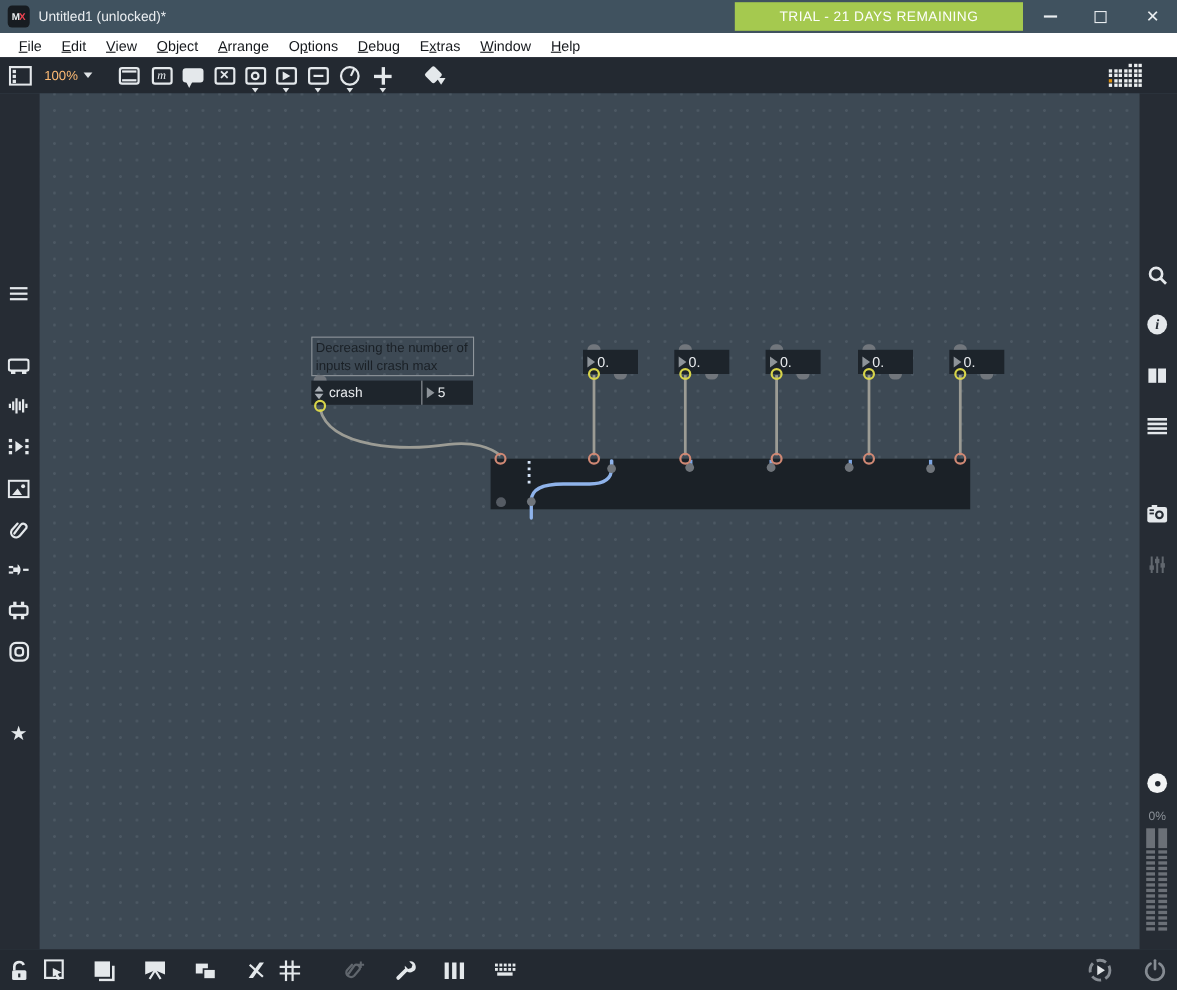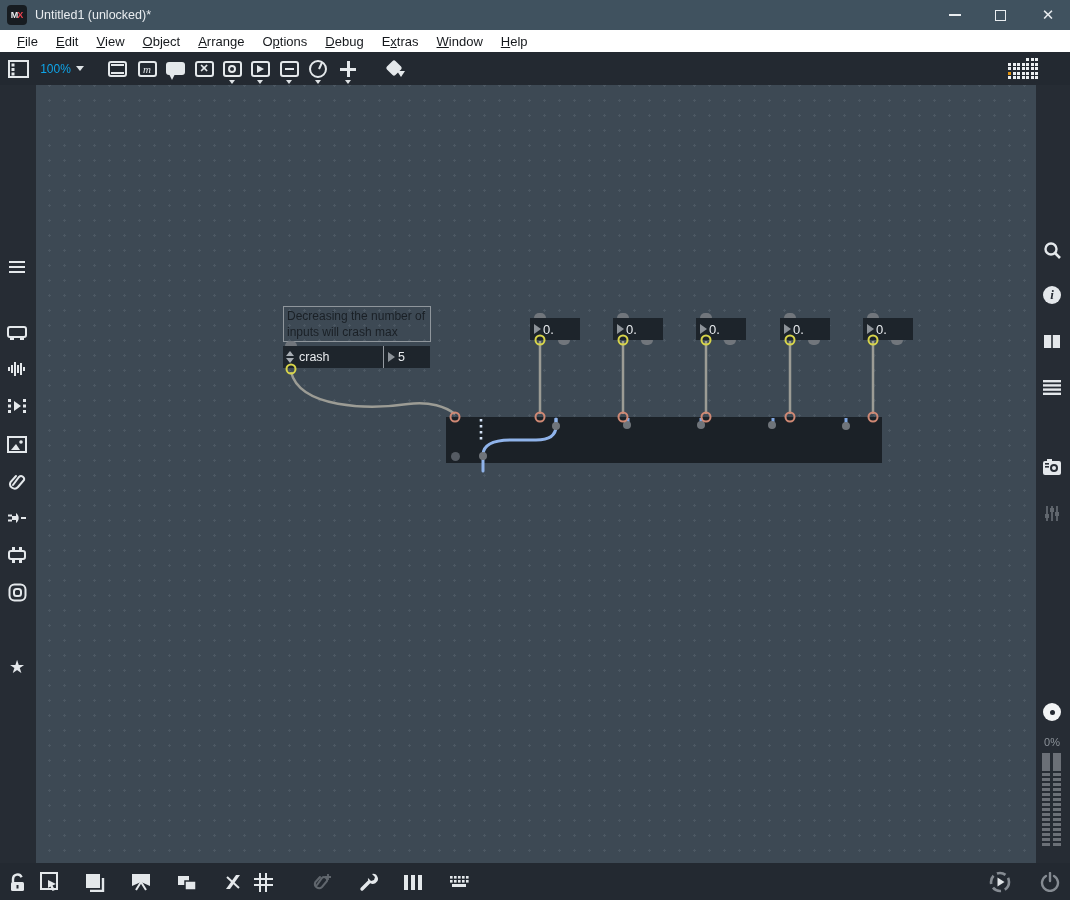--- a/index.html
+++ b/index.html
@@ -18,21 +18,21 @@
   .wb-max i { display:block; width:11px; height:11px; border:1.6px solid #e9edf0; }
 
   
   .menubar { position:absolute; left:0; top:30px; width:1070px; height:22px; background:#ffffff; display:flex; align-items:center; padding-left:8px; }
   .menu-item { color:#16191d; font-size:13px; padding:0 9px; height:22px; display:flex; align-items:center; }
   .menu-item u { text-decoration:underline; }
 
   
   .toolbar { position:absolute; left:0; top:52px; width:1070px; height:33px; background:#232931; }
   .tool { position:absolute; top:0; height:33px; display:flex; align-items:center; justify-content:center; }
-  .zoom-select { color:#0ea5e9; font-size:12px; display:flex; align-items:center; gap:5px; }
+  .zoom-select { color:#fdba74; font-size:12px; display:flex; align-items:center; gap:5px; }
   .caret-down { width:0; height:0; border-left:4px solid transparent; border-right:4px solid transparent; border-top:5px solid #dfe3e6; }
   .sub-caret { position:absolute; bottom:1px; left:50%; transform:translateX(-50%); width:0; height:0; border-left:3.5px solid transparent; border-right:3.5px solid transparent; border-top:4px solid #dfe3e6; }
   .box-ic { width:19px; height:16px; border:2px solid #e4e8eb; border-radius:3px; position:relative; }
   .obj-ic::before, .obj-ic::after { content:""; position:absolute; left:1px; right:1px; height:2px; background:#e4e8eb; }
   .obj-ic::before { top:1px; } .obj-ic::after { bottom:1px; }
   .msg-ic { font-style:italic; font-size:11px; color:#e4e8eb; display:flex; align-items:center; justify-content:center; font-family:"Liberation Serif", serif; }
   .comment-ic { width:19px; height:13px; background:#e4e8eb; border-radius:3px; position:relative; }
   .comment-ic::after { content:""; position:absolute; left:3px; bottom:-5px; border-left:3px solid transparent; border-right:3px solid transparent; border-top:6px solid #e4e8eb; }
   .glyph-in { color:#e4e8eb; font-size:11px; font-weight:bold; display:flex; align-items:center; justify-content:center; width:100%; height:100%; }
   .circ-in { width:8px; height:8px; border:2px solid #e4e8eb; border-radius:50%; margin:auto; }
@@ -94,20 +94,21 @@
 </style>
 </head>
 <body>
 
 <div class="titlebar">
   <div class="app-logo">
       <span class="m">M</span>
       <span class="x">X</span>
     </div>
   <div class="win-title">Untitled1 (unlocked)*</div>
+  <div class="trial-badge">TRIAL - 21 DAYS REMAINING</div>
   <div class="winbtn wb-min">
       <i></i>
     </div>
   <div class="winbtn wb-max">
       <i></i>
     </div>
   <div class="winbtn wb-close">
       <span>✕</span>
     </div>
 </div>

